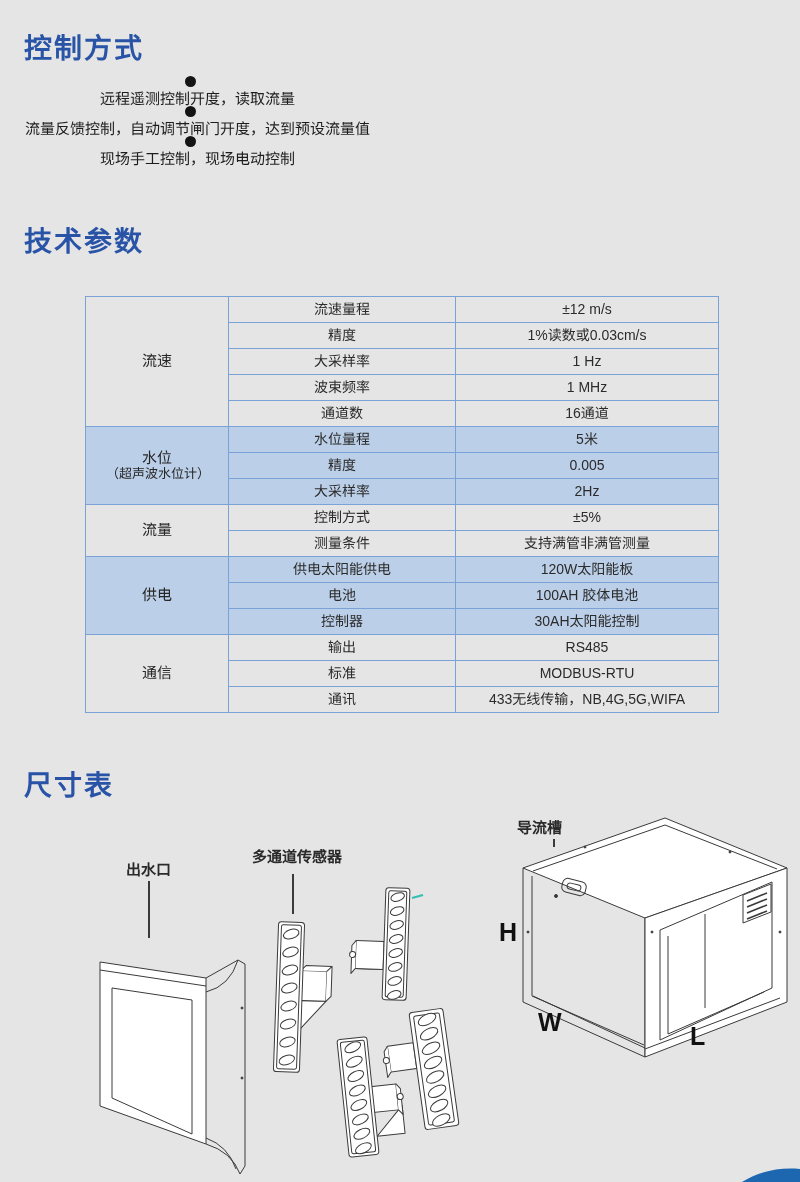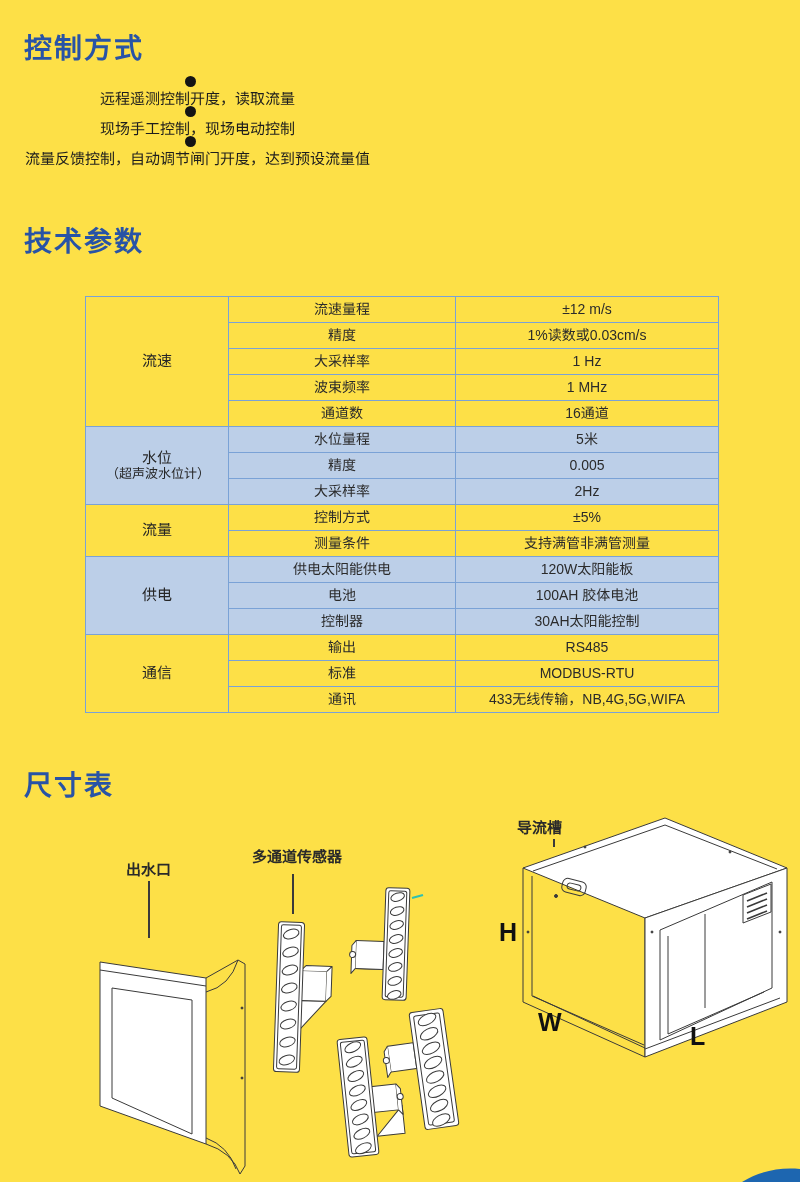--- a/index.html
+++ b/index.html
@@ -1,17 +1,17 @@
 <!DOCTYPE html>
 <html lang="zh-CN"><head>
 <meta charset="utf-8">
 <style>
   html,body{margin:0;padding:0;background:#fff;}
   .page{
-    position:relative;width:800px;height:1182px;background:#fde047;overflow:hidden;
+    position:relative;width:800px;height:1182px;background:#e5e5e5;overflow:hidden;
     font-family:"Liberation Sans","DejaVu Sans",sans-serif;color:#1f1f1f;
   }
   .sec-title{
     position:absolute;left:24px;margin:0;
     font-size:28px;font-weight:bold;color:#2853a6;letter-spacing:2px;white-space:nowrap;
   }
   #title-control{top:26px;}
   #title-specs{top:219px;text-align:right;}
   #title-dims{top:763px;}
 
@@ -58,25 +58,25 @@
 
   <h1 class="sec-title" id="title-control">控制方式</h1>
 
   <div class="bullets">
     <div class="bullet-item">
       <span class="dot"></span>
       <span class="bullet-text">远程遥测控制开度，读取流量</span>
     </div>
     <div class="bullet-item">
       <span class="dot"></span>
-      <span class="bullet-text">现场手工控制，现场电动控制</span>
+      <span class="bullet-text">流量反馈控制，自动调节闸门开度，达到预设流量值</span>
     </div>
     <div class="bullet-item">
       <span class="dot"></span>
-      <span class="bullet-text">流量反馈控制，自动调节闸门开度，达到预设流量值</span>
+      <span class="bullet-text">现场手工控制，现场电动控制</span>
     </div>
   </div>
 
   <h1 class="sec-title" id="title-specs">技术参数</h1>
 
   <table class="spec-table">
     <colgroup>
         <col style="width:143px">
         <col style="width:227px">
         <col style="width:263px">

